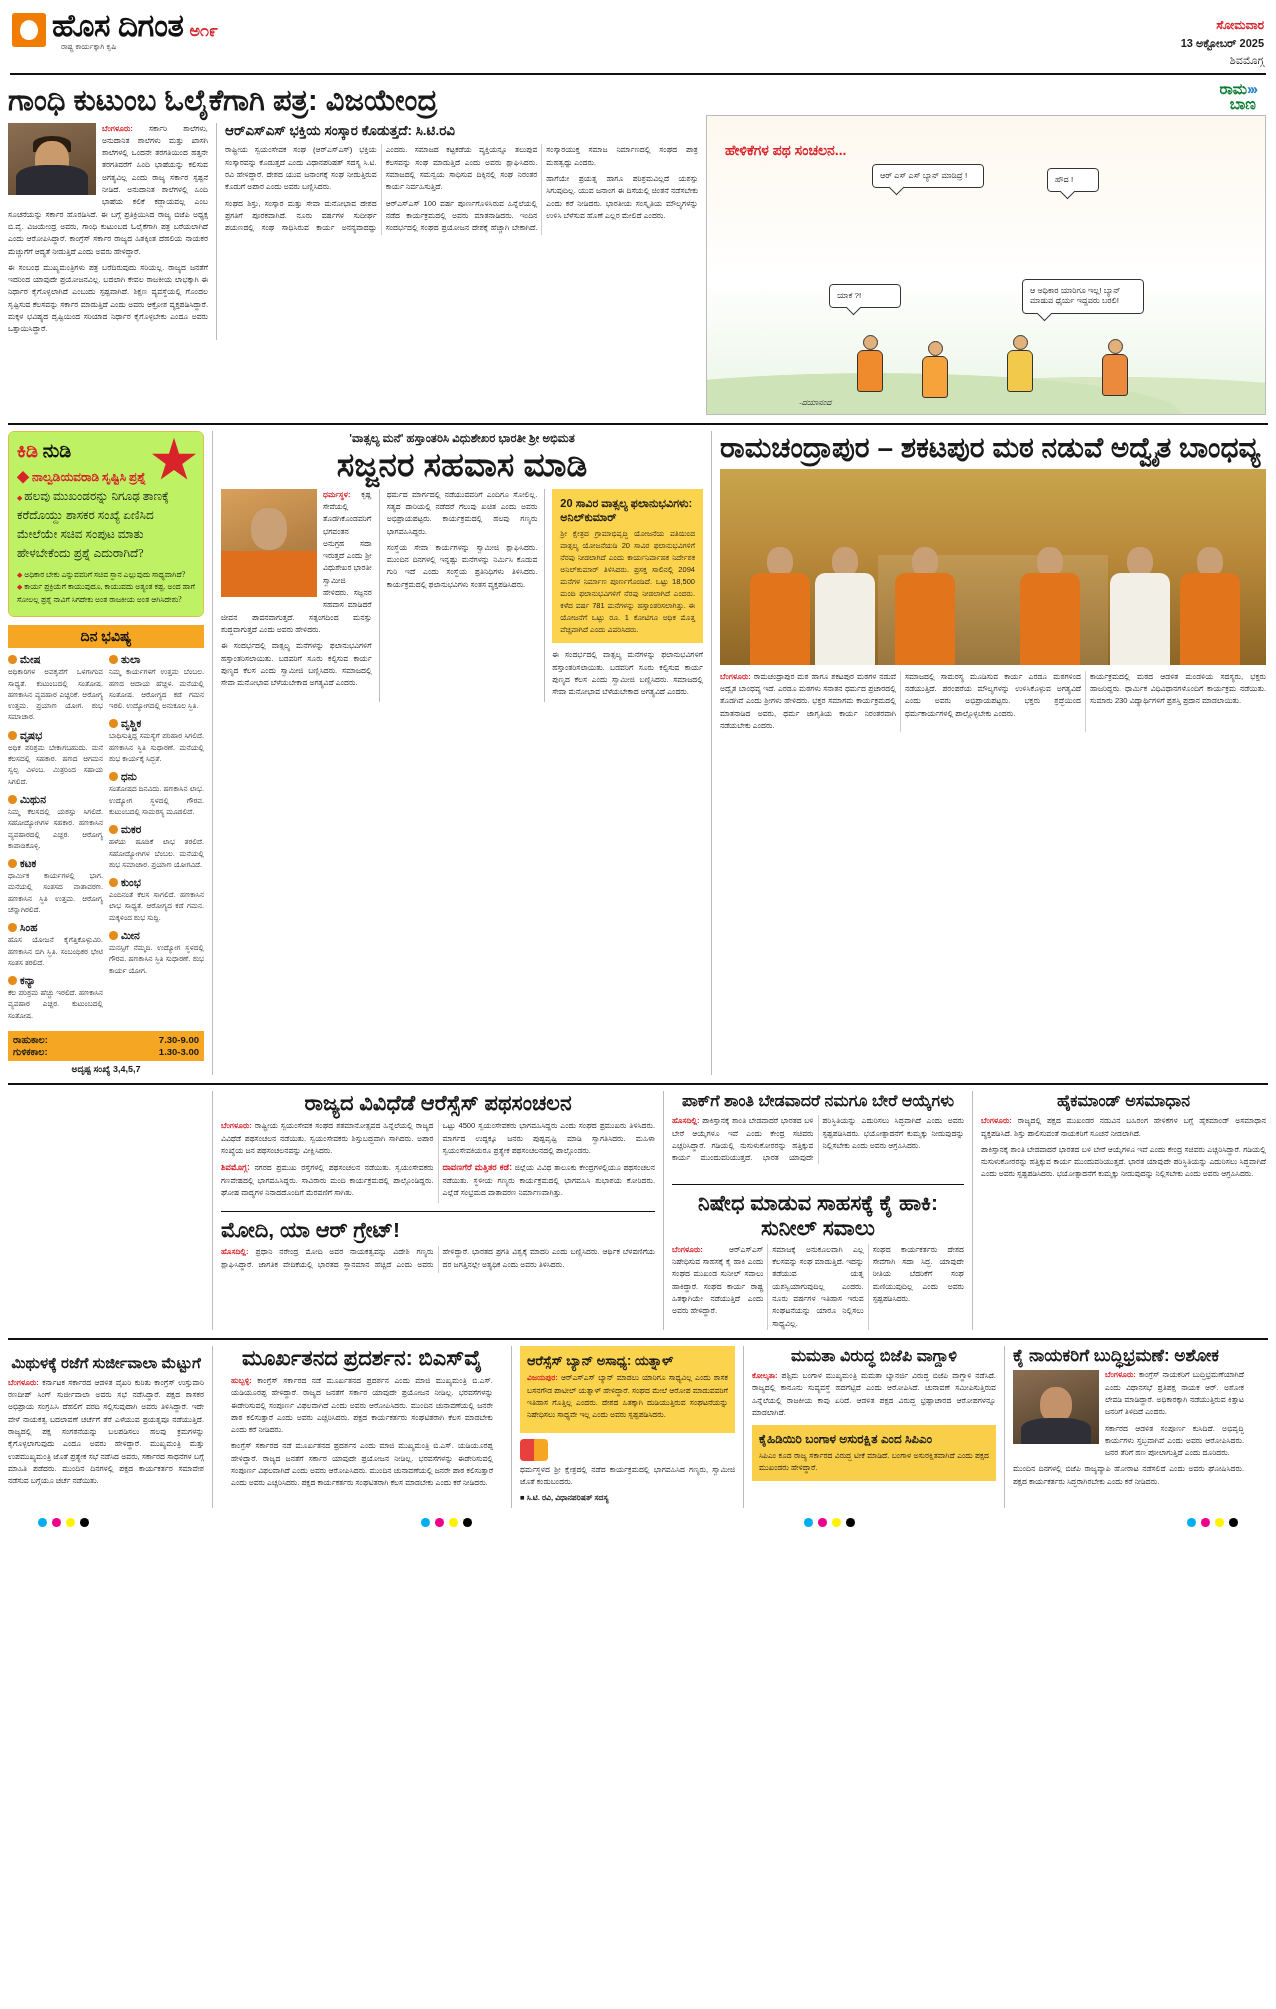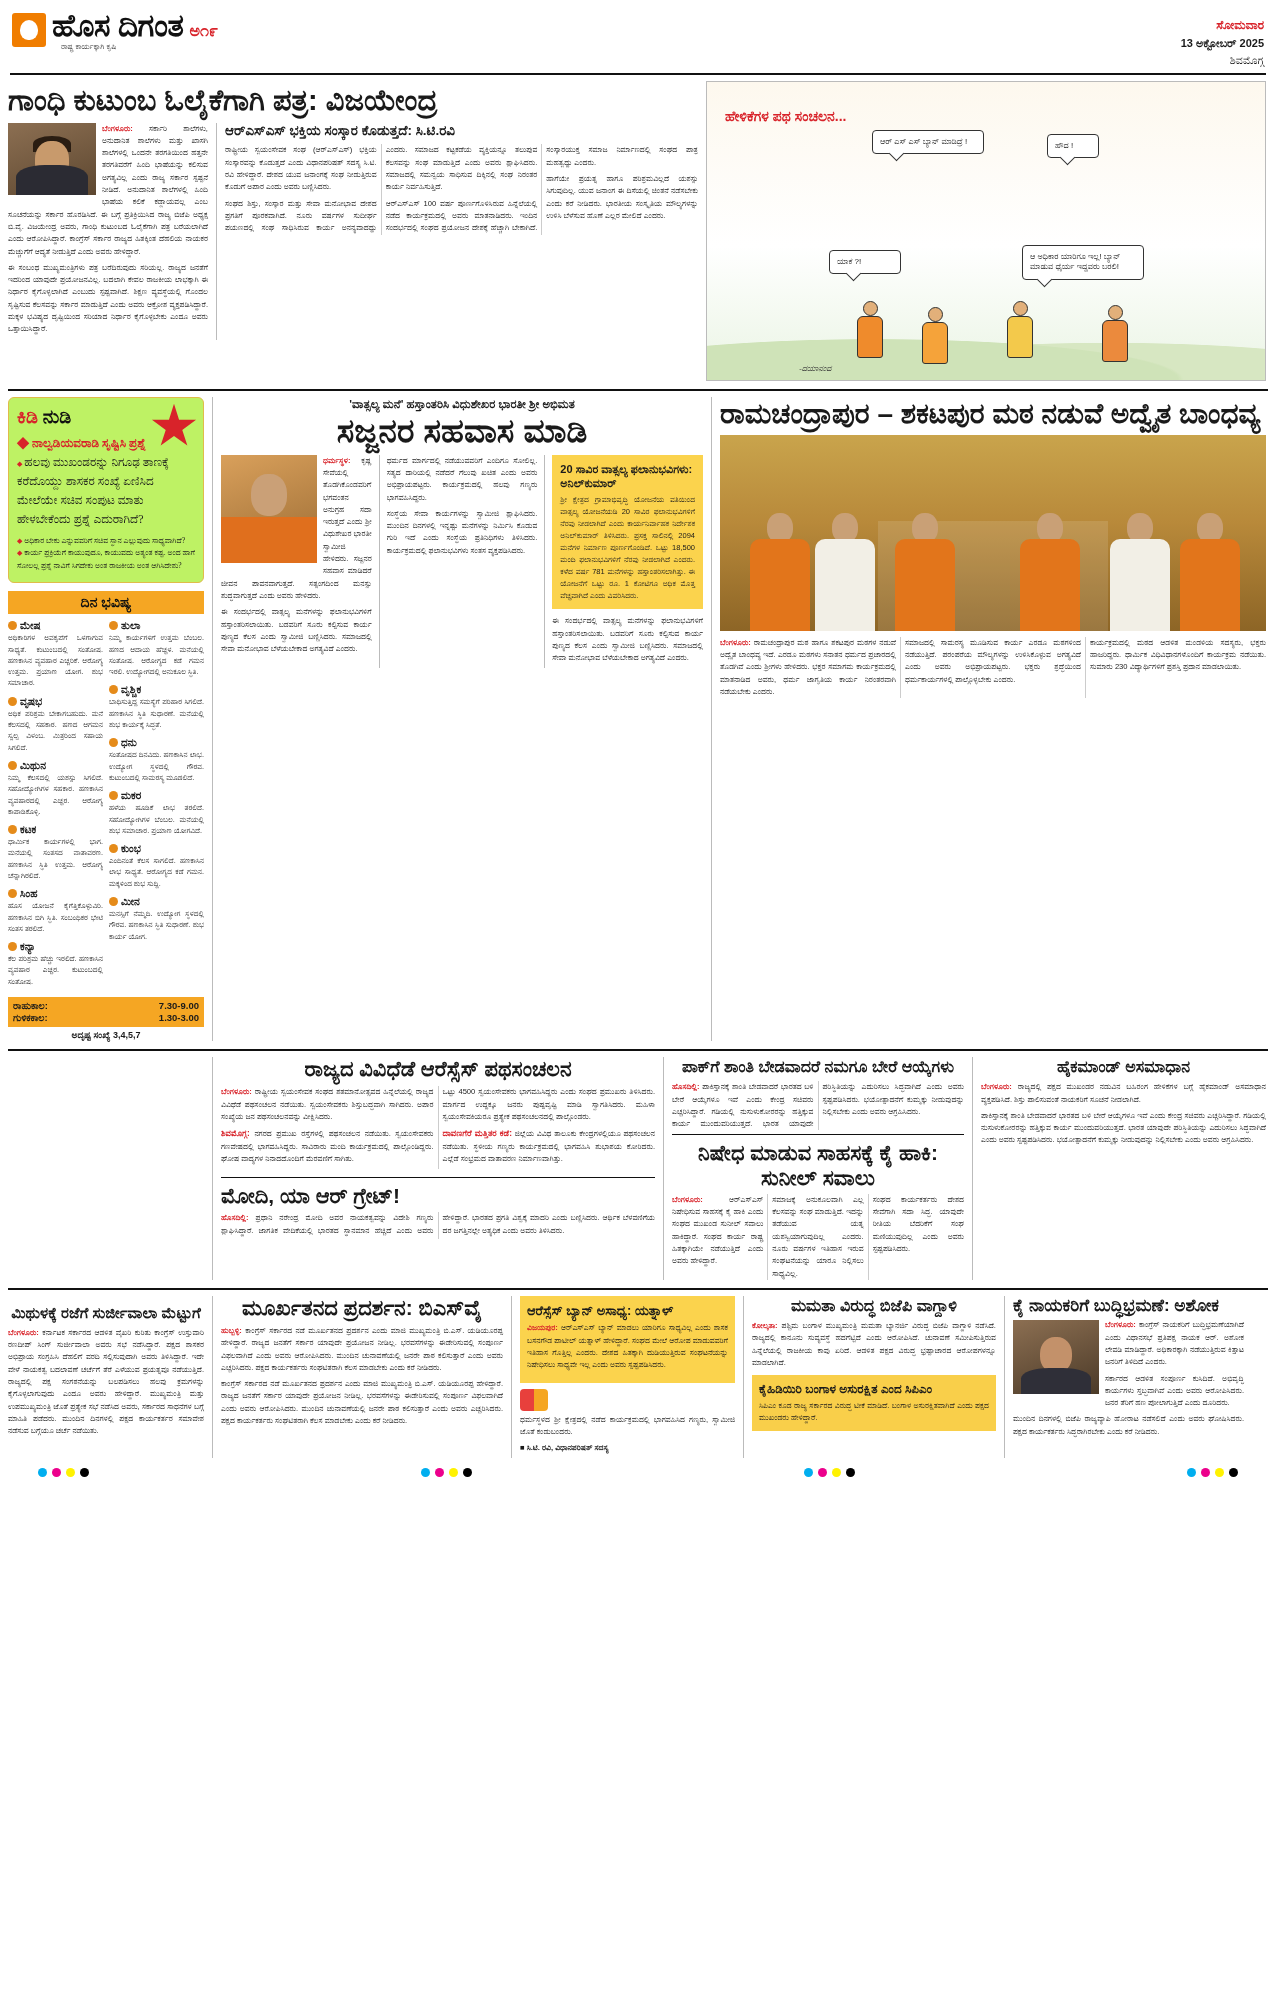--- a/index.html
+++ b/index.html
@@ -132,21 +132,21 @@
   .b3-right { width: 594px; display: flex; gap: 8px; }
   .b3-r1 { width: 292px; }
   .b3-r2 { width: 294px; padding-left: 8px; border-left: 1px solid #bbb; }
   .two-col { column-count: 2; column-gap: 9px; column-rule: 1px solid #ccc; }
   .three-col { column-count: 3; column-gap: 9px; column-rule: 1px solid #ccc; }
   .subhd { font-size: 8.4px; font-weight: bold; color: #d8232a; }
 
   
   .band4 { display: flex; gap: 8px; border-top: 2px solid #111; margin-top: 8px; padding-top: 6px; }
   .b4-c1 { width: 196px; }
-  .b4-c2 { width: 300px; padding: 0 8px; border-left: 1px solid #bbb; border-right: 1px solid #bbb; }
+  .b4-c2 { width: 300px; padding: 0 18px; border-left: 1px solid #bbb; border-right: 1px solid #bbb; }
   .b4-c3 { width: 224px; padding-right: 8px; border-right: 1px solid #bbb; }
   .b4-c4 { width: 500px; display: flex; gap: 8px; }
   .b4-c4a { width: 244px; }
   .b4-c4b { width: 240px; padding-left: 8px; border-left: 1px solid #bbb; }
   .orangebox { background: #fbd34d; padding: 7px; margin-bottom: 6px; }
   .orangebox2 { background: #f9cf4a; padding: 7px; margin-bottom: 6px; }
   .small-photo { width: 86px; height: 74px; background: linear-gradient(160deg,#8c6f52,#4b3a28); float: left; margin: 0 6px 3px 0; position: relative; overflow: hidden; }
   .small-photo .f { position: absolute; left: 50%; top: 22%; transform: translateX(-50%); width: 32px; height: 36px; background: #c3916a; border-radius: 46%; }
   .small-photo .t { position: absolute; left: 50%; bottom: 0; transform: translateX(-50%); width: 70px; height: 26px; background: #2f2f38; border-radius: 40% 40% 0 0; }
   .logo-inline { width: 28px; height: 22px; background: linear-gradient(90deg,#e8403c 50%,#f5a623 50%); border-radius: 4px; display: inline-block; vertical-align: middle; }
@@ -203,20 +203,26 @@
               <p>ಸಂಘದ ಶಿಸ್ತು, ಸಂಸ್ಕಾರ ಮತ್ತು ಸೇವಾ ಮನೋಭಾವ ದೇಶದ ಪ್ರಗತಿಗೆ ಪೂರಕವಾಗಿದೆ. ನೂರು ವರ್ಷಗಳ ಸುದೀರ್ಘ ಪಯಣದಲ್ಲಿ ಸಂಘ ಸಾಧಿಸಿರುವ ಕಾರ್ಯ ಅನನ್ಯವಾದದ್ದು ಎಂದರು. ಸಮಾಜದ ಕಟ್ಟಕಡೆಯ ವ್ಯಕ್ತಿಯನ್ನೂ ತಲುಪುವ ಕೆಲಸವನ್ನು ಸಂಘ ಮಾಡುತ್ತಿದೆ ಎಂದು ಅವರು ಶ್ಲಾಘಿಸಿದರು. ಸಮಾಜದಲ್ಲಿ ಸಮನ್ವಯ ಸಾಧಿಸುವ ದಿಕ್ಕಿನಲ್ಲಿ ಸಂಘ ನಿರಂತರ ಕಾರ್ಯ ನಿರ್ವಹಿಸುತ್ತಿದೆ.</p>
               <p>ಆರ್‌ಎಸ್‌ಎಸ್ 100 ವರ್ಷ ಪೂರ್ಣಗೊಳಿಸಿರುವ ಹಿನ್ನೆಲೆಯಲ್ಲಿ ನಡೆದ ಕಾರ್ಯಕ್ರಮದಲ್ಲಿ ಅವರು ಮಾತನಾಡಿದರು. ಇಂದಿನ ಸಂದರ್ಭದಲ್ಲಿ ಸಂಘದ ಪ್ರಯೋಜನ ದೇಶಕ್ಕೆ ಹೆಚ್ಚಾಗಿ ಬೇಕಾಗಿದೆ. ಸಂಸ್ಕಾರಯುಕ್ತ ಸಮಾಜ ನಿರ್ಮಾಣದಲ್ಲಿ ಸಂಘದ ಪಾತ್ರ ಮಹತ್ವದ್ದು ಎಂದರು.</p>
               <p>ಹಾಗೆಯೇ ಪ್ರಯತ್ನ ಹಾಗೂ ಪರಿಶ್ರಮವಿಲ್ಲದೆ ಯಶಸ್ಸು ಸಿಗುವುದಿಲ್ಲ. ಯುವ ಜನಾಂಗ ಈ ದಿಸೆಯಲ್ಲಿ ಚಿಂತನೆ ನಡೆಸಬೇಕು ಎಂದು ಕರೆ ನೀಡಿದರು. ಭಾರತೀಯ ಸಂಸ್ಕೃತಿಯ ಮೌಲ್ಯಗಳನ್ನು ಉಳಿಸಿ ಬೆಳೆಸುವ ಹೊಣೆ ಎಲ್ಲರ ಮೇಲಿದೆ ಎಂದರು.</p>
             </div>
           </div>
         </div>
       </div>
     </div>
 
     <div class="top-right">
+      <div style="position:relative;height:34px;">
+        <div class="rama-tag" style="top:0;">
+          <span>ರಾಮ</span><span class="arrows">›››</span><br>
+          <span>ಬಾಣ</span>
+        </div>
+      </div>
       <div class="cartoon-box">
         <div class="hill"></div>
         <div class="cart-title">ಹೇಳಿಕೆಗಳ ಪಥ ಸಂಚಲನ...</div>
         <div class="bubble b1">ಆರ್ ಎಸ್ ಎಸ್ ಬ್ಯಾನ್ ಮಾಡಿದ್ರೆ !</div>
         <div class="bubble b2">ಹೌದ !</div>
         <div class="bubble b3">ಯಾಕೆ ?!</div>
         <div class="bubble b4">ಆ ಅಧಿಕಾರ ಯಾರಿಗೂ ಇಲ್ಲ! ಬ್ಯಾನ್ ಮಾಡುವ ಧೈರ್ಯ ಇದ್ದವರು ಬರಲಿ!</div>
         <div class="fig f1">
             <div class="head"></div>
             <div class="body"></div>
@@ -466,21 +472,21 @@
 
     <div class="b3-right">
       <div class="b3-r1">
         <div class="hl-sm" style="text-align:center">ಪಾಕ್‌ಗೆ ಶಾಂತಿ ಬೇಡವಾದರೆ ನಮಗೂ ಬೇರೆ ಆಯ್ಕೆಗಳು</div>
         <div class="two-col" style="margin-top:5px">
           <div class="body-txt">
             <p><span class="dateline">ಹೊಸದಿಲ್ಲಿ:</span>
                <span>ಪಾಕಿಸ್ತಾನಕ್ಕೆ ಶಾಂತಿ ಬೇಡವಾದರೆ ಭಾರತದ ಬಳಿ ಬೇರೆ ಆಯ್ಕೆಗಳೂ ಇವೆ ಎಂದು ಕೇಂದ್ರ ಸಚಿವರು ಎಚ್ಚರಿಸಿದ್ದಾರೆ. ಗಡಿಯಲ್ಲಿ ನುಸುಳುಕೋರರನ್ನು ಹತ್ತಿಕ್ಕುವ ಕಾರ್ಯ ಮುಂದುವರಿಯುತ್ತದೆ. ಭಾರತ ಯಾವುದೇ ಪರಿಸ್ಥಿತಿಯನ್ನು ಎದುರಿಸಲು ಸಿದ್ಧವಾಗಿದೆ ಎಂದು ಅವರು ಸ್ಪಷ್ಟಪಡಿಸಿದರು. ಭಯೋತ್ಪಾದನೆಗೆ ಕುಮ್ಮಕ್ಕು ನೀಡುವುದನ್ನು ನಿಲ್ಲಿಸಬೇಕು ಎಂದು ಅವರು ಆಗ್ರಹಿಸಿದರು.</span></p>
           </div>
         </div>
-        <div class="hl-md" style="margin-top:4px;border-top:1px solid #111;padding-top:6px;text-align:center">ನಿಷೇಧ ಮಾಡುವ ಸಾಹಸಕ್ಕೆ ಕೈ ಹಾಕಿ: ಸುನೀಲ್ ಸವಾಲು</div>
+        <div class="hl-md" style="margin-top:20px;border-top:1px solid #111;padding-top:6px;text-align:center">ನಿಷೇಧ ಮಾಡುವ ಸಾಹಸಕ್ಕೆ ಕೈ ಹಾಕಿ: ಸುನೀಲ್ ಸವಾಲು</div>
         <div class="three-col" style="margin-top:4px">
           <div class="body-txt">
             <p><span class="dateline">ಬೆಂಗಳೂರು:</span>
                <span>ಆರ್‌ಎಸ್‌ಎಸ್ ನಿಷೇಧಿಸುವ ಸಾಹಸಕ್ಕೆ ಕೈ ಹಾಕಿ ಎಂದು ಸಂಘದ ಮುಖಂಡ ಸುನೀಲ್ ಸವಾಲು ಹಾಕಿದ್ದಾರೆ. ಸಂಘದ ಕಾರ್ಯ ರಾಷ್ಟ್ರ ಹಿತಕ್ಕಾಗಿಯೇ ನಡೆಯುತ್ತಿದೆ ಎಂದು ಅವರು ಹೇಳಿದ್ದಾರೆ.</span></p>
             <p>ಸಮಾಜಕ್ಕೆ ಅನುಕೂಲವಾಗಿ ಎಲ್ಲ ಕೆಲಸವನ್ನು ಸಂಘ ಮಾಡುತ್ತಿದೆ. ಇದನ್ನು ತಡೆಯುವ ಯತ್ನ ಯಶಸ್ವಿಯಾಗುವುದಿಲ್ಲ ಎಂದರು. ನೂರು ವರ್ಷಗಳ ಇತಿಹಾಸ ಇರುವ ಸಂಘಟನೆಯನ್ನು ಯಾರೂ ನಿಲ್ಲಿಸಲು ಸಾಧ್ಯವಿಲ್ಲ.</p>
             <p>ಸಂಘದ ಕಾರ್ಯಕರ್ತರು ದೇಶದ ಸೇವೆಗಾಗಿ ಸದಾ ಸಿದ್ಧ. ಯಾವುದೇ ರೀತಿಯ ಬೆದರಿಕೆಗೆ ಸಂಘ ಮಣಿಯುವುದಿಲ್ಲ ಎಂದು ಅವರು ಸ್ಪಷ್ಟಪಡಿಸಿದರು.</p>
           </div>
         </div>
       </div>
       <div class="b3-r2">

